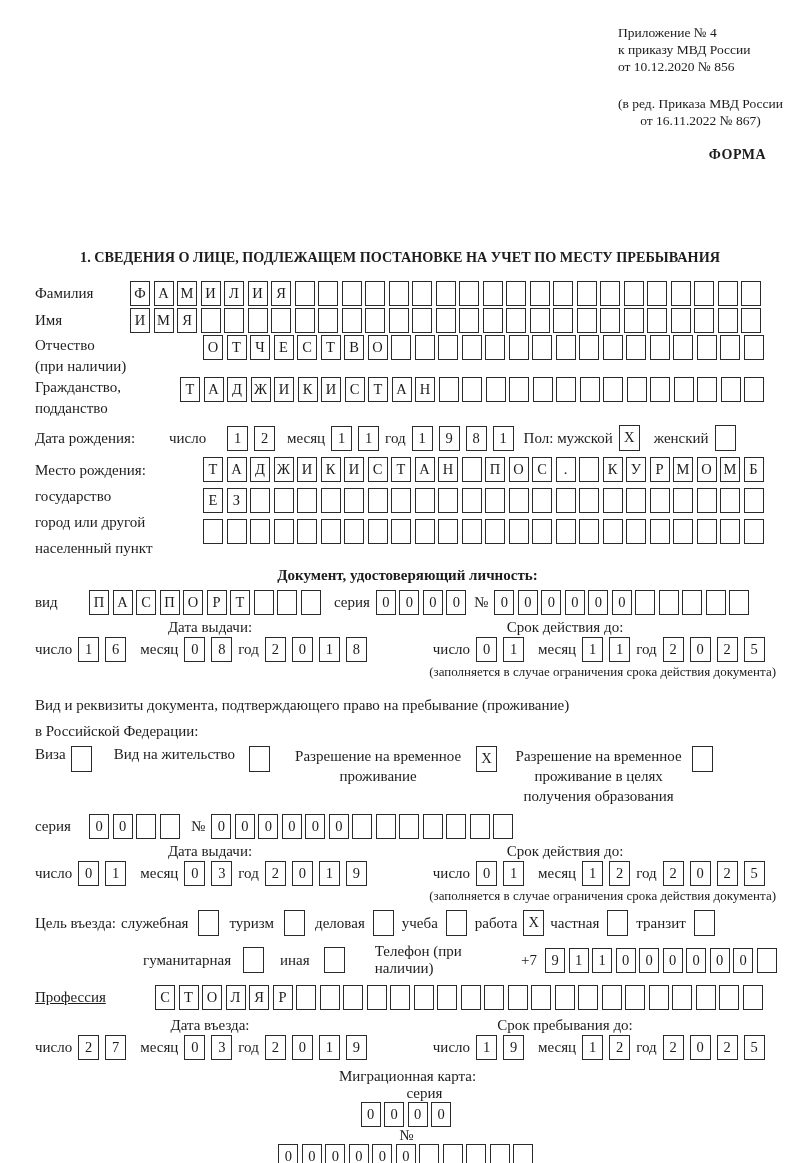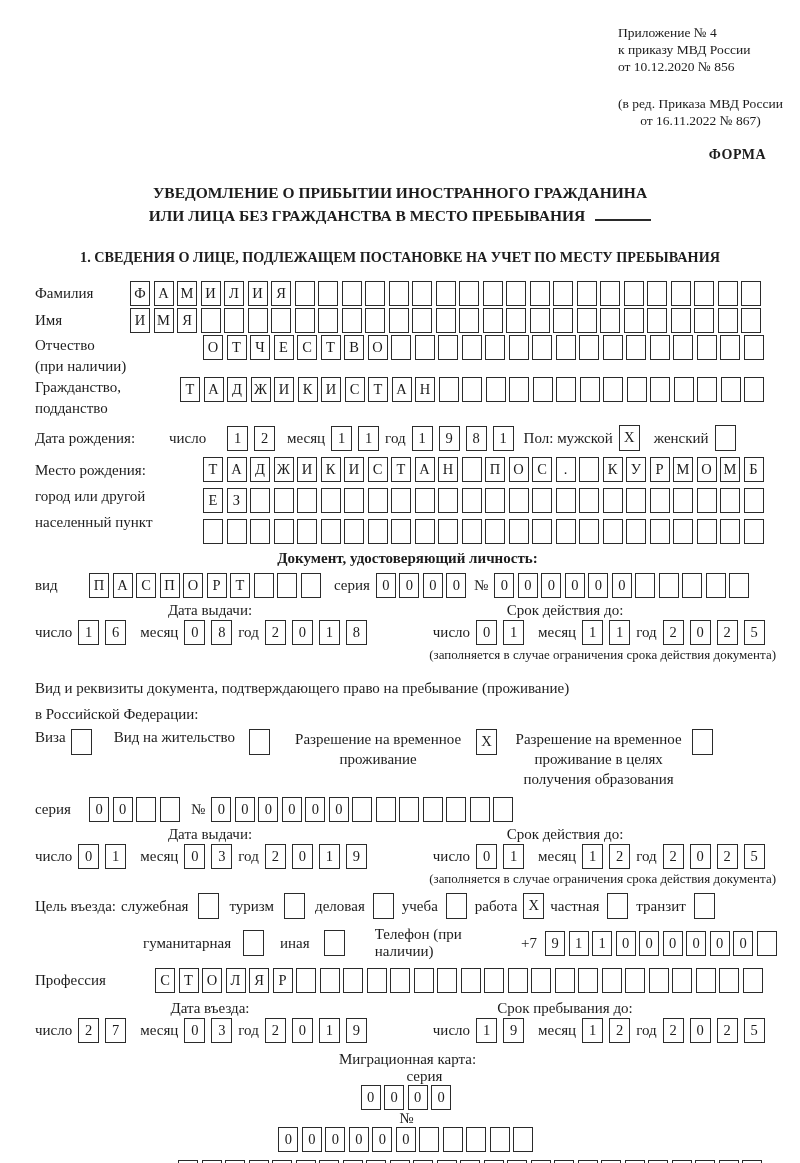--- a/index.html
+++ b/index.html
@@ -64,26 +64,20 @@
     <div>Приложение № 4</div>
     <div>к приказу МВД России</div>
     <div>от 10.12.2020 № 856</div>
     <div class="grp2">
       <div>(в ред. Приказа МВД России</div>
       <div>от 16.11.2022 № 867)</div>
     </div>
   </div>
   <div class="forma">ФОРМА</div>
 
-  <div class="title">
-    <div>УВЕДОМЛЕНИЕ О ПРИБЫТИИ ИНОСТРАННОГО ГРАЖДАНИНА</div>
-    <div>
-      <span>ИЛИ ЛИЦА БЕЗ ГРАЖДАНСТВА В МЕСТО ПРЕБЫВАНИЯ</span><span class="blank-line"></span>
-    </div>
-  </div>
 
   <div class="sec1">1. СВЕДЕНИЯ О ЛИЦЕ, ПОДЛЕЖАЩЕМ ПОСТАНОВКЕ НА УЧЕТ ПО МЕСТУ ПРЕБЫВАНИЯ</div>
 
   <div class="fb">
 
     <div class="row mb2">
       <span class="lbl w-sur">Фамилия</span>
       <span class="boxes"><span class="cbox">Ф</span><span class="cbox">А</span><span class="cbox">М</span><span class="cbox">И</span><span class="cbox">Л</span><span class="cbox">И</span><span class="cbox">Я</span><span class="cbox"></span><span class="cbox"></span><span class="cbox"></span><span class="cbox"></span><span class="cbox"></span><span class="cbox"></span><span class="cbox"></span><span class="cbox"></span><span class="cbox"></span><span class="cbox"></span><span class="cbox"></span><span class="cbox"></span><span class="cbox"></span><span class="cbox"></span><span class="cbox"></span><span class="cbox"></span><span class="cbox"></span><span class="cbox"></span><span class="cbox"></span><span class="cbox"></span></span>
     </div>
 
@@ -118,20 +112,21 @@
       <span class="boxes"><span class="dbox">1</span><span class="dbox">9</span><span class="dbox">8</span><span class="dbox">1</span></span>
       <span class="dlbl" style="margin-left:4px;">Пол: мужской</span>
       <span class="boxes"><span class="chk">X</span></span>
       <span class="dlbl" style="margin-left:14px;">женский</span>
       <span class="boxes"><span class="chk"></span></span>
     </div>
 
     <div class="rowtop">
       <span class="lbl w-bpl" style="line-height:26px;">
         <div>Место рождения:</div>
+        <div>государство</div>
         <div>город или другой</div>
         <div>населенный пункт</div>
       </span>
       <span>
         <div class="boxes mb6"><span class="cbox">Т</span><span class="cbox">А</span><span class="cbox">Д</span><span class="cbox">Ж</span><span class="cbox">И</span><span class="cbox">К</span><span class="cbox">И</span><span class="cbox">С</span><span class="cbox">Т</span><span class="cbox">А</span><span class="cbox">Н</span><span class="cbox"></span><span class="cbox">П</span><span class="cbox">О</span><span class="cbox">С</span><span class="cbox">.</span><span class="cbox"></span><span class="cbox">К</span><span class="cbox">У</span><span class="cbox">Р</span><span class="cbox">М</span><span class="cbox">О</span><span class="cbox">М</span><span class="cbox">Б</span></div>
         <div class="boxes mb6"><span class="cbox">Е</span><span class="cbox">З</span><span class="cbox"></span><span class="cbox"></span><span class="cbox"></span><span class="cbox"></span><span class="cbox"></span><span class="cbox"></span><span class="cbox"></span><span class="cbox"></span><span class="cbox"></span><span class="cbox"></span><span class="cbox"></span><span class="cbox"></span><span class="cbox"></span><span class="cbox"></span><span class="cbox"></span><span class="cbox"></span><span class="cbox"></span><span class="cbox"></span><span class="cbox"></span><span class="cbox"></span><span class="cbox"></span><span class="cbox"></span></div>
         <div class="boxes"><span class="cbox"></span><span class="cbox"></span><span class="cbox"></span><span class="cbox"></span><span class="cbox"></span><span class="cbox"></span><span class="cbox"></span><span class="cbox"></span><span class="cbox"></span><span class="cbox"></span><span class="cbox"></span><span class="cbox"></span><span class="cbox"></span><span class="cbox"></span><span class="cbox"></span><span class="cbox"></span><span class="cbox"></span><span class="cbox"></span><span class="cbox"></span><span class="cbox"></span><span class="cbox"></span><span class="cbox"></span><span class="cbox"></span><span class="cbox"></span></div>
       </span>
     </div>
 
@@ -246,21 +241,21 @@
       <span style="margin-left:108px;">гуманитарная</span>
       <span class="boxes" style="margin-left:12px;"><span class="chk"></span></span>
       <span style="margin-left:16px;">иная</span>
       <span class="boxes" style="margin-left:14px;"><span class="chk"></span></span>
       <span style="margin-left:30px;">Телефон (при наличии)</span>
       <span style="margin-left:26px;">+7</span>
       <span class="boxes" style="margin-left:8px;"><span class="cbox">9</span><span class="cbox">1</span><span class="cbox">1</span><span class="cbox">0</span><span class="cbox">0</span><span class="cbox">0</span><span class="cbox">0</span><span class="cbox">0</span><span class="cbox">0</span><span class="cbox"></span></span>
     </div>
 
     <div class="row" style="margin-top:8px;">
-      <span class="lbl" style="width:120px;">Профессия</span>
+      <span class="lbl" style="width:120px;text-decoration:underline;">Профессия</span>
       <span class="boxes"><span class="cbox">С</span><span class="cbox">Т</span><span class="cbox">О</span><span class="cbox">Л</span><span class="cbox">Я</span><span class="cbox">Р</span><span class="cbox"></span><span class="cbox"></span><span class="cbox"></span><span class="cbox"></span><span class="cbox"></span><span class="cbox"></span><span class="cbox"></span><span class="cbox"></span><span class="cbox"></span><span class="cbox"></span><span class="cbox"></span><span class="cbox"></span><span class="cbox"></span><span class="cbox"></span><span class="cbox"></span><span class="cbox"></span><span class="cbox"></span><span class="cbox"></span><span class="cbox"></span><span class="cbox"></span></span>
     </div>
 
     <div class="datehead" style="margin-top:7px;">
       <span style="width:350px;text-align:center;">Дата въезда:</span>
       <span style="width:360px;text-align:center;">Срок пребывания до:</span>
     </div>
     <div class="daterow">
       <span class="dlbl">число</span>
       <span class="boxes"><span class="dbox">2</span><span class="dbox">7</span></span>

